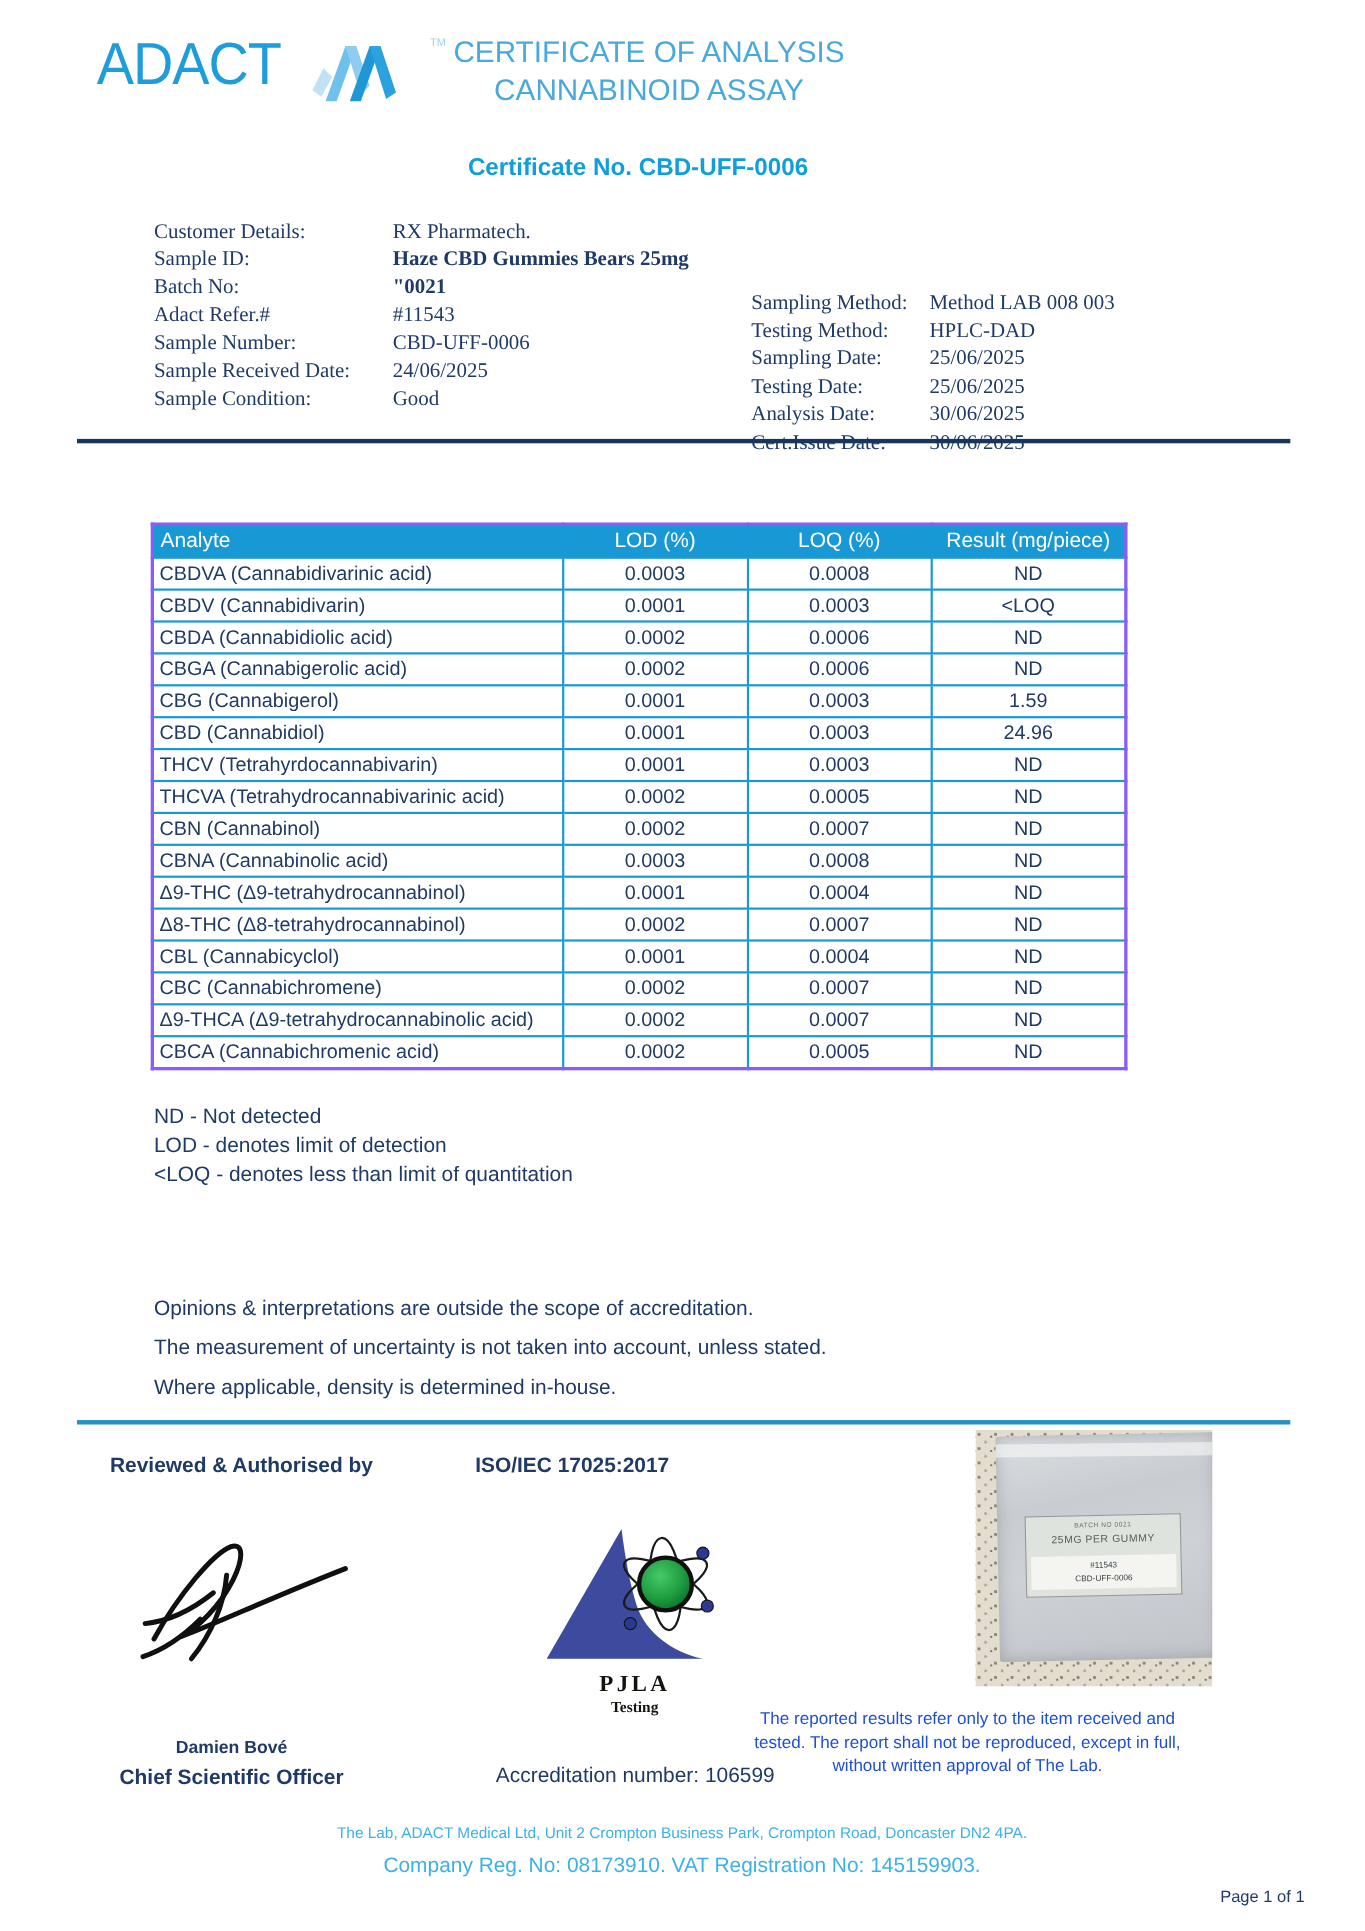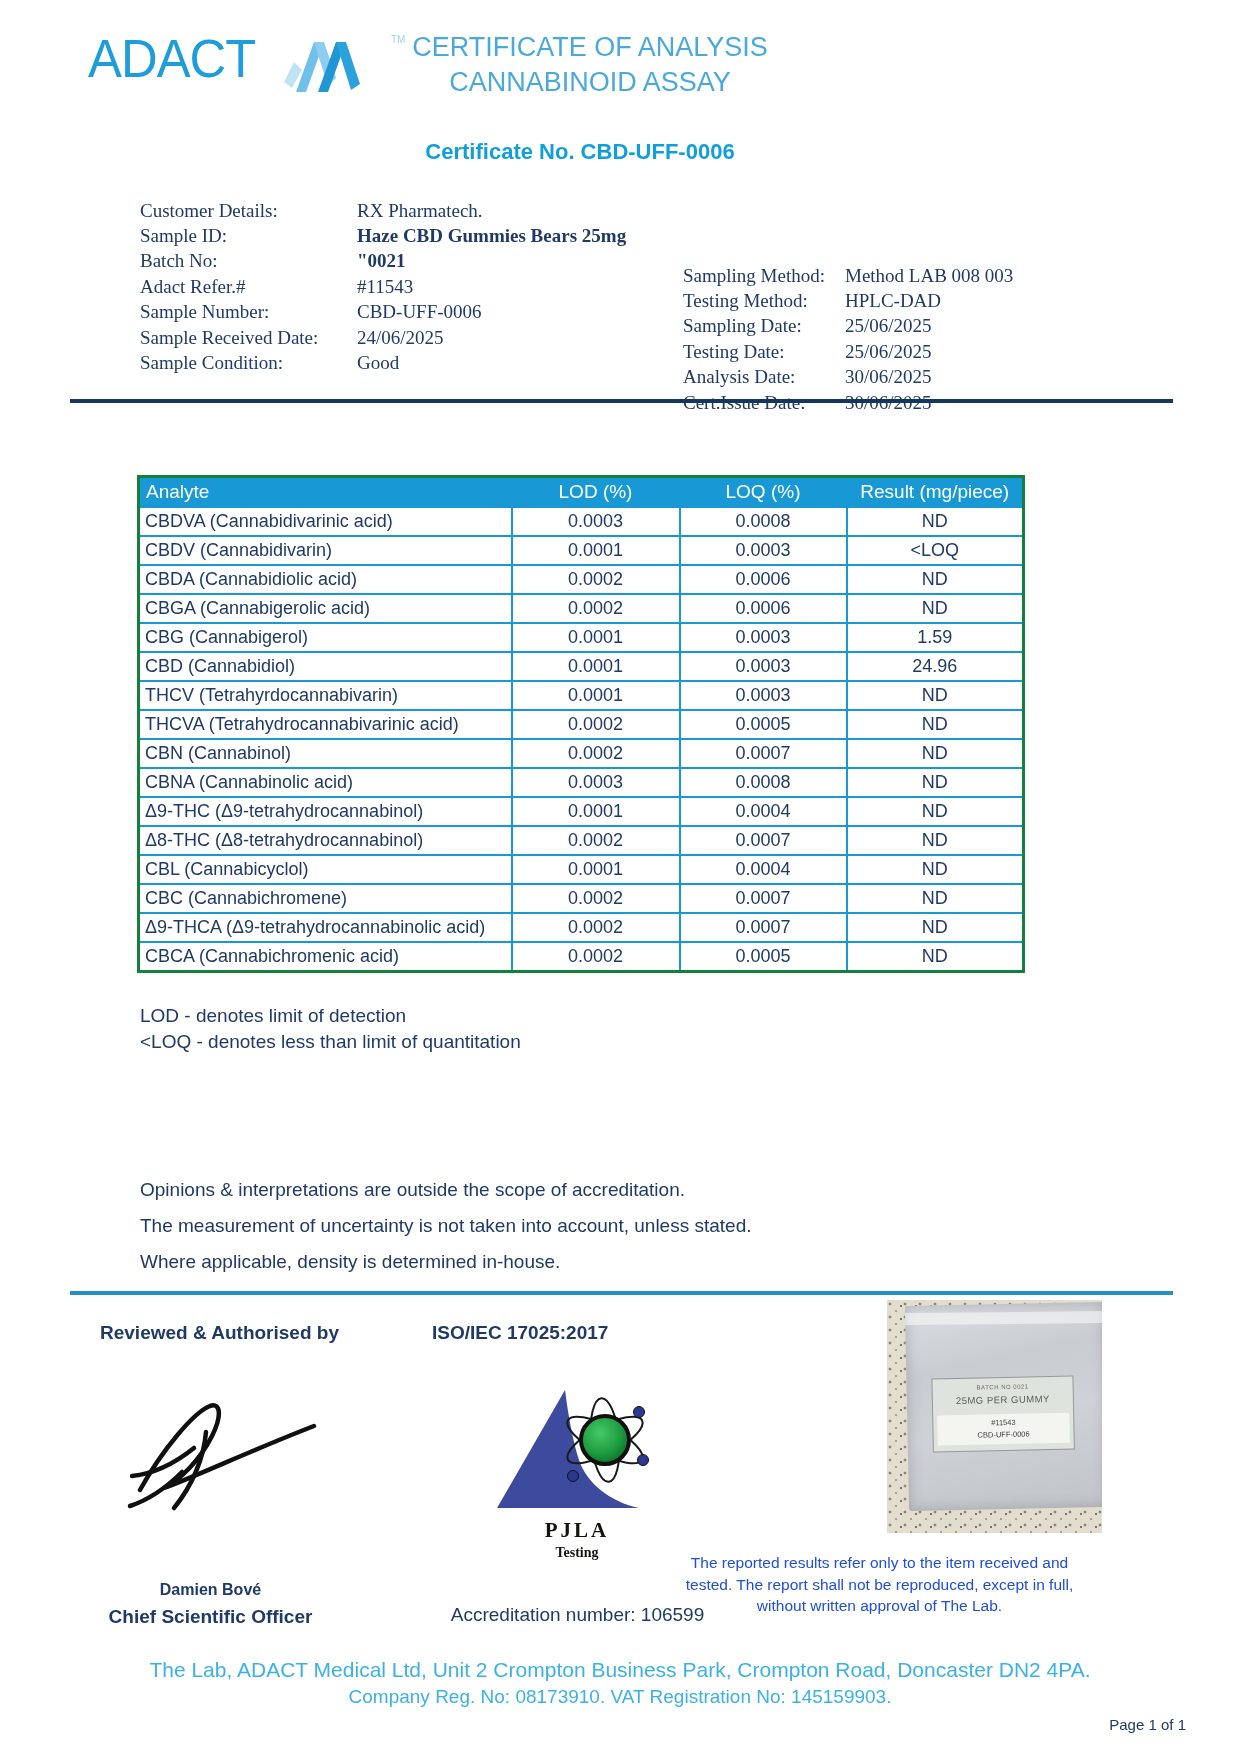--- a/index.html
+++ b/index.html
@@ -21,21 +21,21 @@
   .details-right{position:absolute;left:683px;top:223px;margin-top:40px;}
   .detail-row{display:flex;height:25.4px;align-items:center;font-size:19px;font-family:Liberation Serif, serif;}
   .details-left .detail-label{width:217px;flex:none;}
   .details-right .detail-label{width:162px;flex:none;}
   .detail-value{white-space:nowrap;}
   .detail-value.bold{font-weight:bold;}
   .rule-navy{position:absolute;left:70px;top:399px;width:1103px;height:4px;background:#17365d;}
   .rule-blue{position:absolute;left:70px;top:1291px;width:1103px;height:4px;background:#2191c6;}
   
   table.results{position:absolute;left:137px;top:475px;width:885px;border-collapse:collapse;
-    border:3px solid #15803d;table-layout:fixed;}
+    border:3px solid #8b5cf6;table-layout:fixed;}
   .results th{background:#1899d6;color:#fff;font-weight:400;font-size:19px;height:28px;
     border:2px solid #1899d6;text-align:center;padding:0;}
   .results th.h-analyte{text-align:left;padding-left:6px;}
   .results td{border:2px solid #1899d6;font-size:18px;height:27px;text-align:center;padding:0;color:#1f3a66;}
   .results td.cell-analyte{text-align:left;padding-left:5px;}
   
   .notes{position:absolute;left:140px;top:1003px;font-size:19px;}
   .notes .note-line{height:26.3px;display:flex;align-items:center;}
   .paragraphs{position:absolute;left:140px;top:1172px;font-size:19px;}
   .paragraphs .para-line{height:36px;display:flex;align-items:center;}
@@ -68,21 +68,21 @@
     padding:6px 4px 6px;text-align:center;box-shadow:0 0 0 1px rgba(70,70,70,.4);}
   .label-batch{font-size:6px;color:#6a6f66;letter-spacing:.5px;}
   .label-dose{font-size:9.5px;color:#565c58;letter-spacing:.5px;margin-top:4px;}
   .bag-sticker{background:#f4f5f1;margin-top:9px;padding:4px 2px 5px;}
   .label-ref{font-size:7.5px;color:#3c4043;}
   .label-sample{font-size:7.5px;color:#3c4043;margin-top:3px;}
   
   .report-disclaimer{position:absolute;left:672px;top:1552px;width:415px;text-align:center;
     font-size:15.5px;line-height:21.5px;color:#1d4ed8;}
   .footer-address{position:absolute;left:70px;top:1658px;width:1100px;text-align:center;
-    font-size:21px;color:#3bb1e8;}
+    font-size:14px;color:#3bb1e8;}
   .footer-company{position:absolute;left:70px;top:1686px;width:1100px;text-align:center;
     font-size:19px;color:#3bb1e8;}
   .page-num{position:absolute;right:55px;top:1716px;font-size:15px;color:#1f3a66;}
 </style>
 </head>
 <body>
 
 <div class="page">
 
   <div class="logo-block">
@@ -269,20 +269,21 @@
         <tr>
           <td class="cell-analyte">CBCA (Cannabichromenic acid)</td>
           <td class="cell-num">0.0002</td>
           <td class="cell-num">0.0005</td>
           <td class="cell-num">ND</td>
         </tr>
       </tbody>
   </table>
 
   <div class="notes">
+      <div class="note-line">ND - Not detected</div>
       <div class="note-line">LOD - denotes limit of detection</div>
       <div class="note-line">&lt;LOQ - denotes less than limit of quantitation</div>
     </div>
 
   <div class="paragraphs">
       <div class="para-line">Opinions &amp; interpretations are outside the scope of accreditation.</div>
       <div class="para-line">The measurement of uncertainty is not taken into account, unless stated.</div>
       <div class="para-line">Where applicable, density is determined in-house.</div>
     </div>
 

